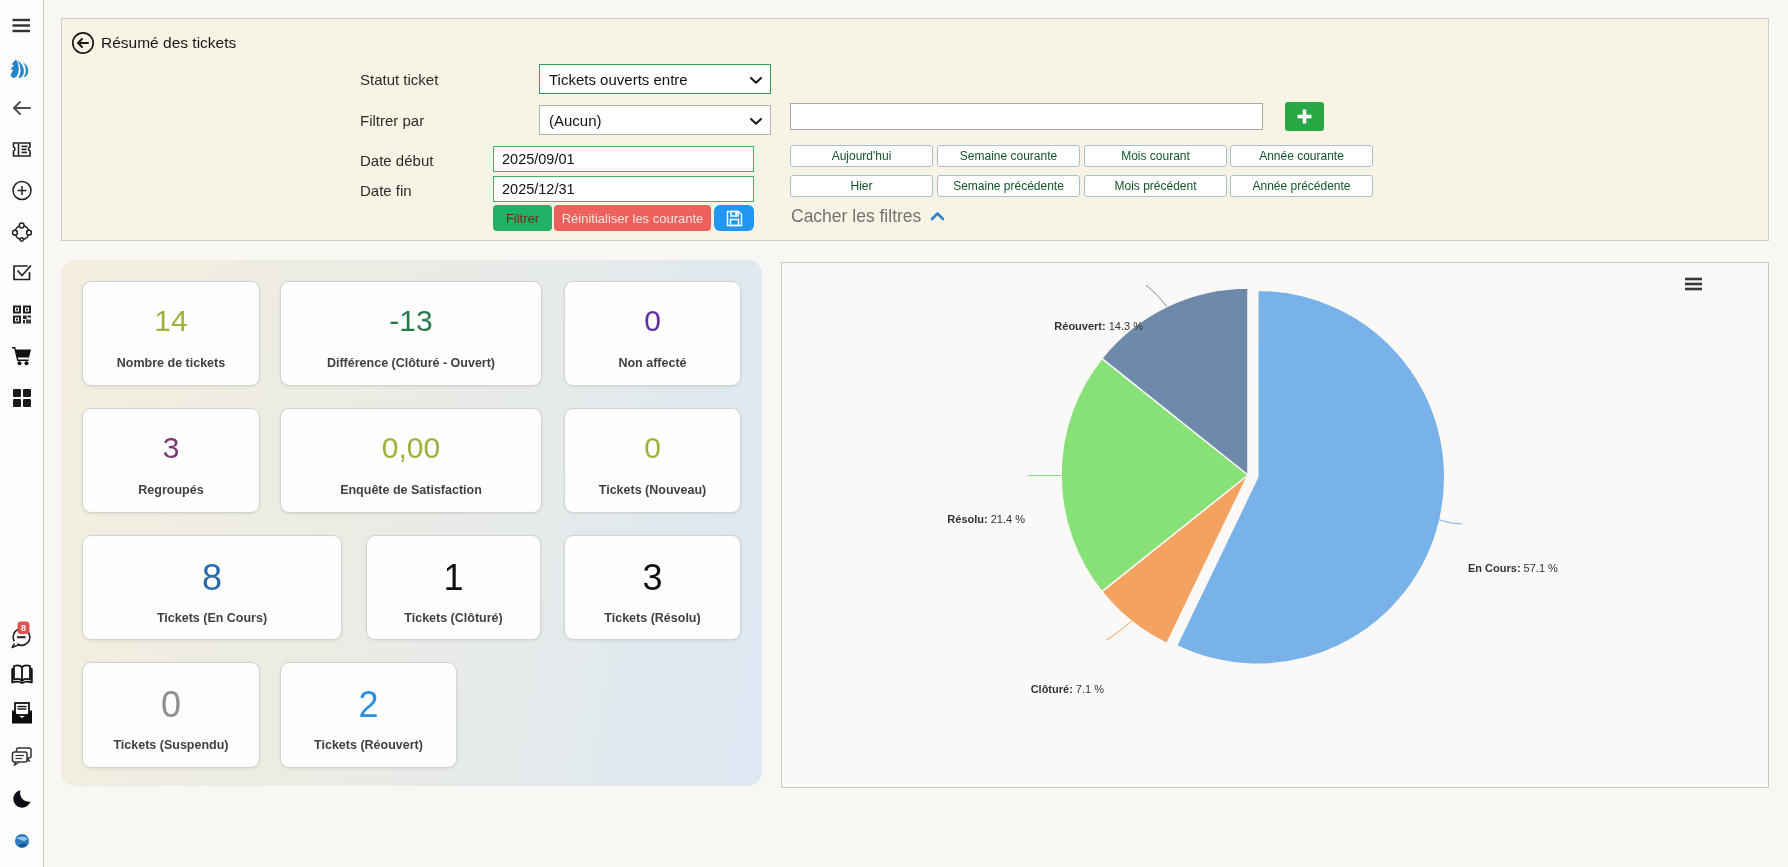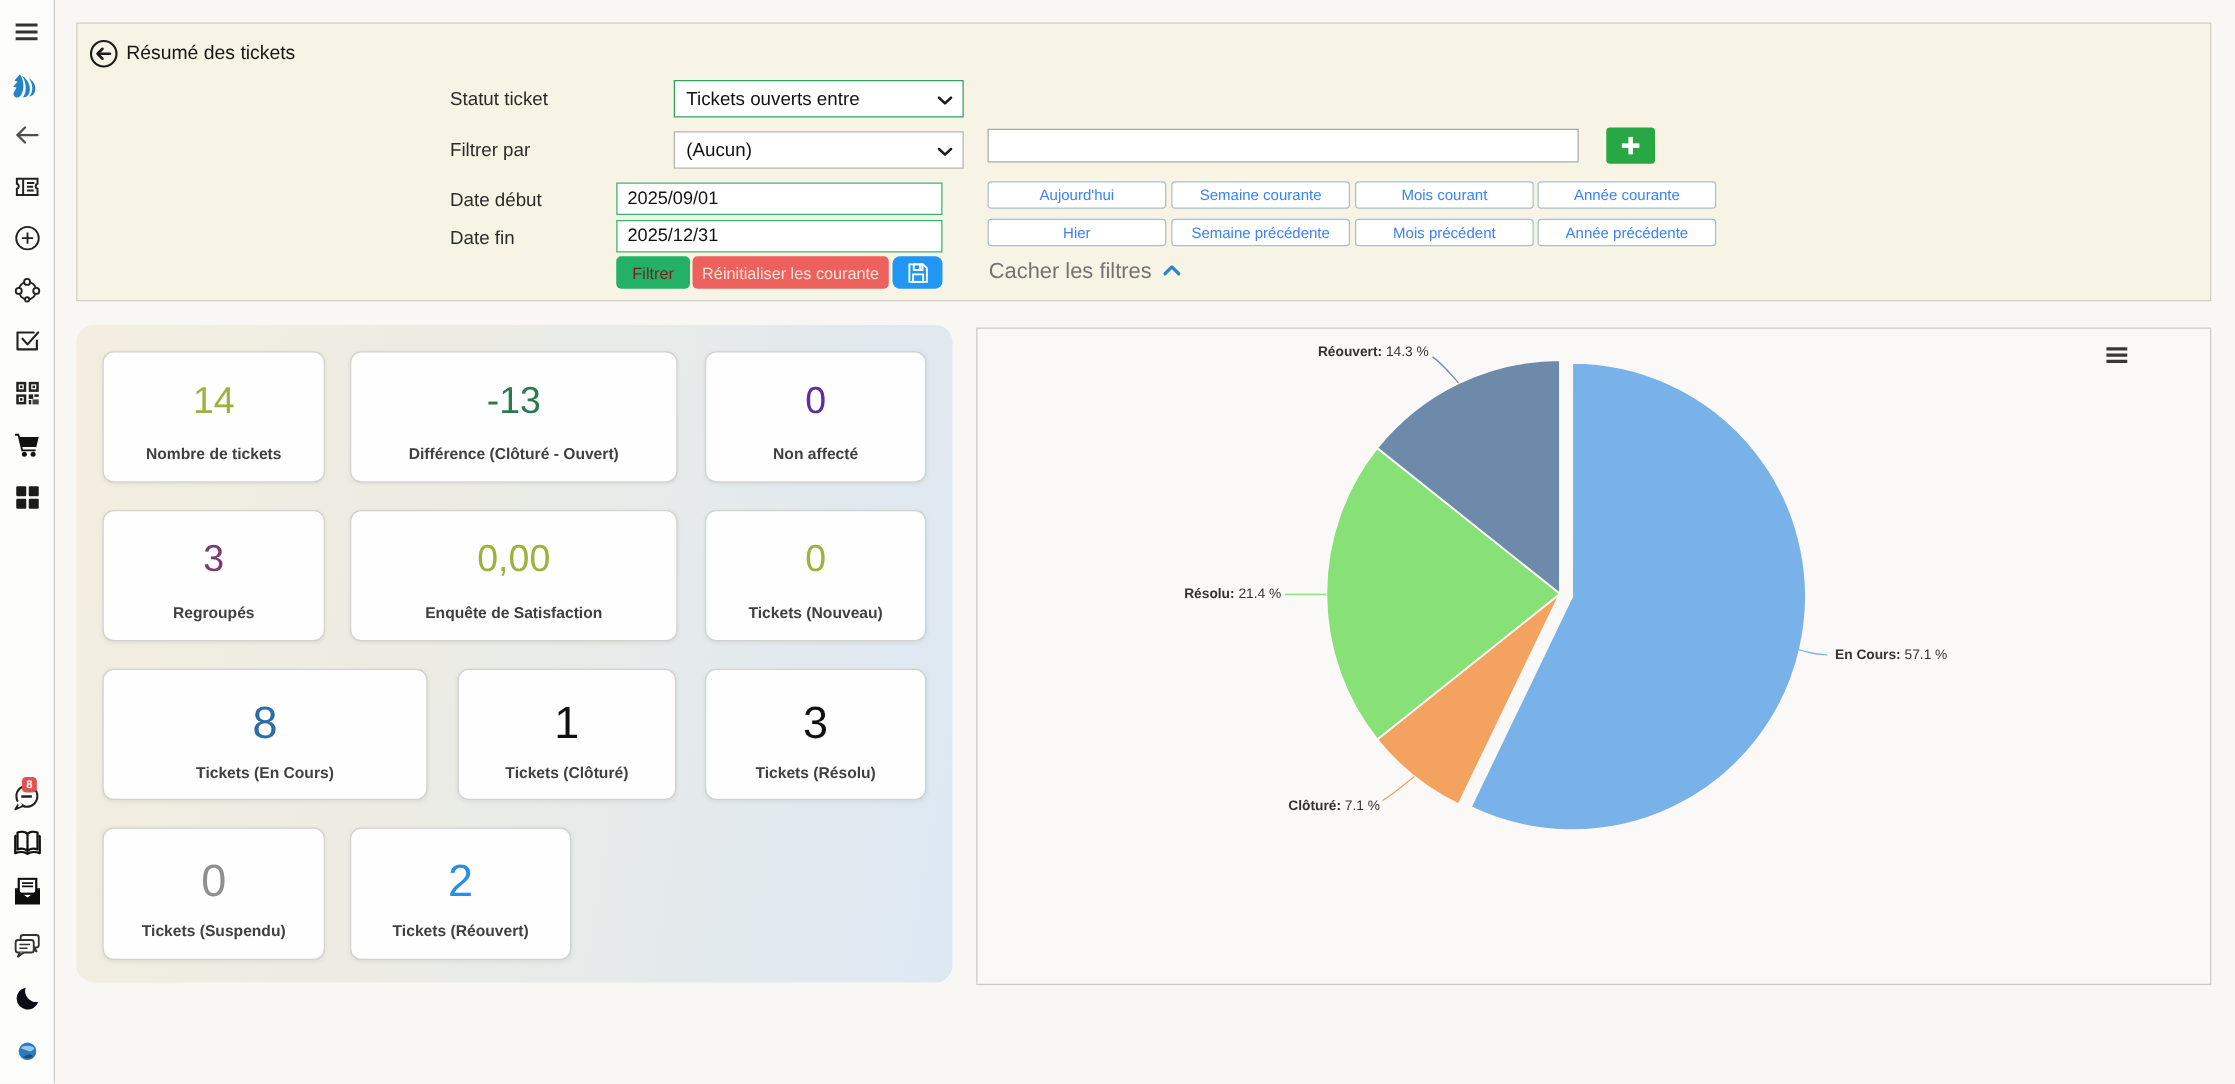--- a/index.html
+++ b/index.html
@@ -8,31 +8,31 @@
 
 #sidebar { position:absolute; left:0; top:0; width:44px; height:867px; background:#fcfcfb; border-right:1px solid #cfcfcc; }
 .sic { position:absolute; left:0; width:44px; text-align:center; }
 
 #fpanel { position:absolute; left:61px; top:18px; width:1708px; height:223px; background:#f8f4e5; border:1px solid #cfcdc5; }
 .flabel { position:absolute; left:298px; font-size:15px; color:#2b2b2b; }
 .fsel { position:absolute; left:449px; width:232px; height:30px; background:#fff; font-size:15px; color:#111; padding-left:9px; display:flex; align-items:center;margin-left:28px; }
 .chev { position:absolute; right:8px; top:12px; }
 .finput { position:absolute; left:431px; width:261px; height:26px; background:#fff; border:1px solid #39b46a; font-size:14.5px; color:#111; padding-left:8px; display:flex; align-items:center; }
 .btn { position:absolute; height:26px; border-radius:4px; font-size:13px; display:flex; align-items:center; justify-content:center; }
-.preset { position:absolute; height:22px; background:#fff; border:1px solid #a9bfce; border-radius:3px; font-size:12px; color:#3b82f6; display:flex; align-items:center; justify-content:center; }
+.preset { position:absolute; height:22px; background:#fff; border:1px solid #a9bfce; border-radius:3px; font-size:12px; color:#14532d; display:flex; align-items:center; justify-content:center; }
 
 #cpanel { position:absolute; left:61px; top:260px; width:701px; height:526px; border-radius:14px; background:linear-gradient(100deg,#f3eedf 0%,#ecece4 40%,#dde8f3 100%); }
 .card { position:absolute; background:#fefefe; border:1px solid #d2d2cf; border-radius:9px; box-shadow:0 1px 3px rgba(130,130,130,.14); text-align:center; }
 .cnum { font-size:30px; line-height:1; margin-top:24px; letter-spacing:0px; }
 .cnum.big { font-size:36px; margin-top:24px; }
 .clab { font-size:12.5px; font-weight:bold; color:#404040; margin-top:20px; }
 .clab.big { margin-top:15px; }
 
 #chpanel { position:absolute; left:781px; top:262px; width:988px; height:526px; background:#faf9f7; border:1px solid #c9c9c6; }
-.plab { position:absolute; font-size:11px; color:#333333; white-space:nowrap; }
+.plab { position:absolute; font-size:11px; color:#333333; white-space:nowrap;margin-top:44px; }
 .plab b { color:#333; }
 </style>
 </head>
 <body>
 <div id="stage">
   <div id="sidebar">
     <svg class="sic" style="top:17px" width="44" height="16">
         <g stroke="#333" stroke-width="2.4">
           <line x1="12.5" y1="3" x2="30" y2="3"></line>
           <line x1="12.5" y1="8.5" x2="30" y2="8.5"></line>

